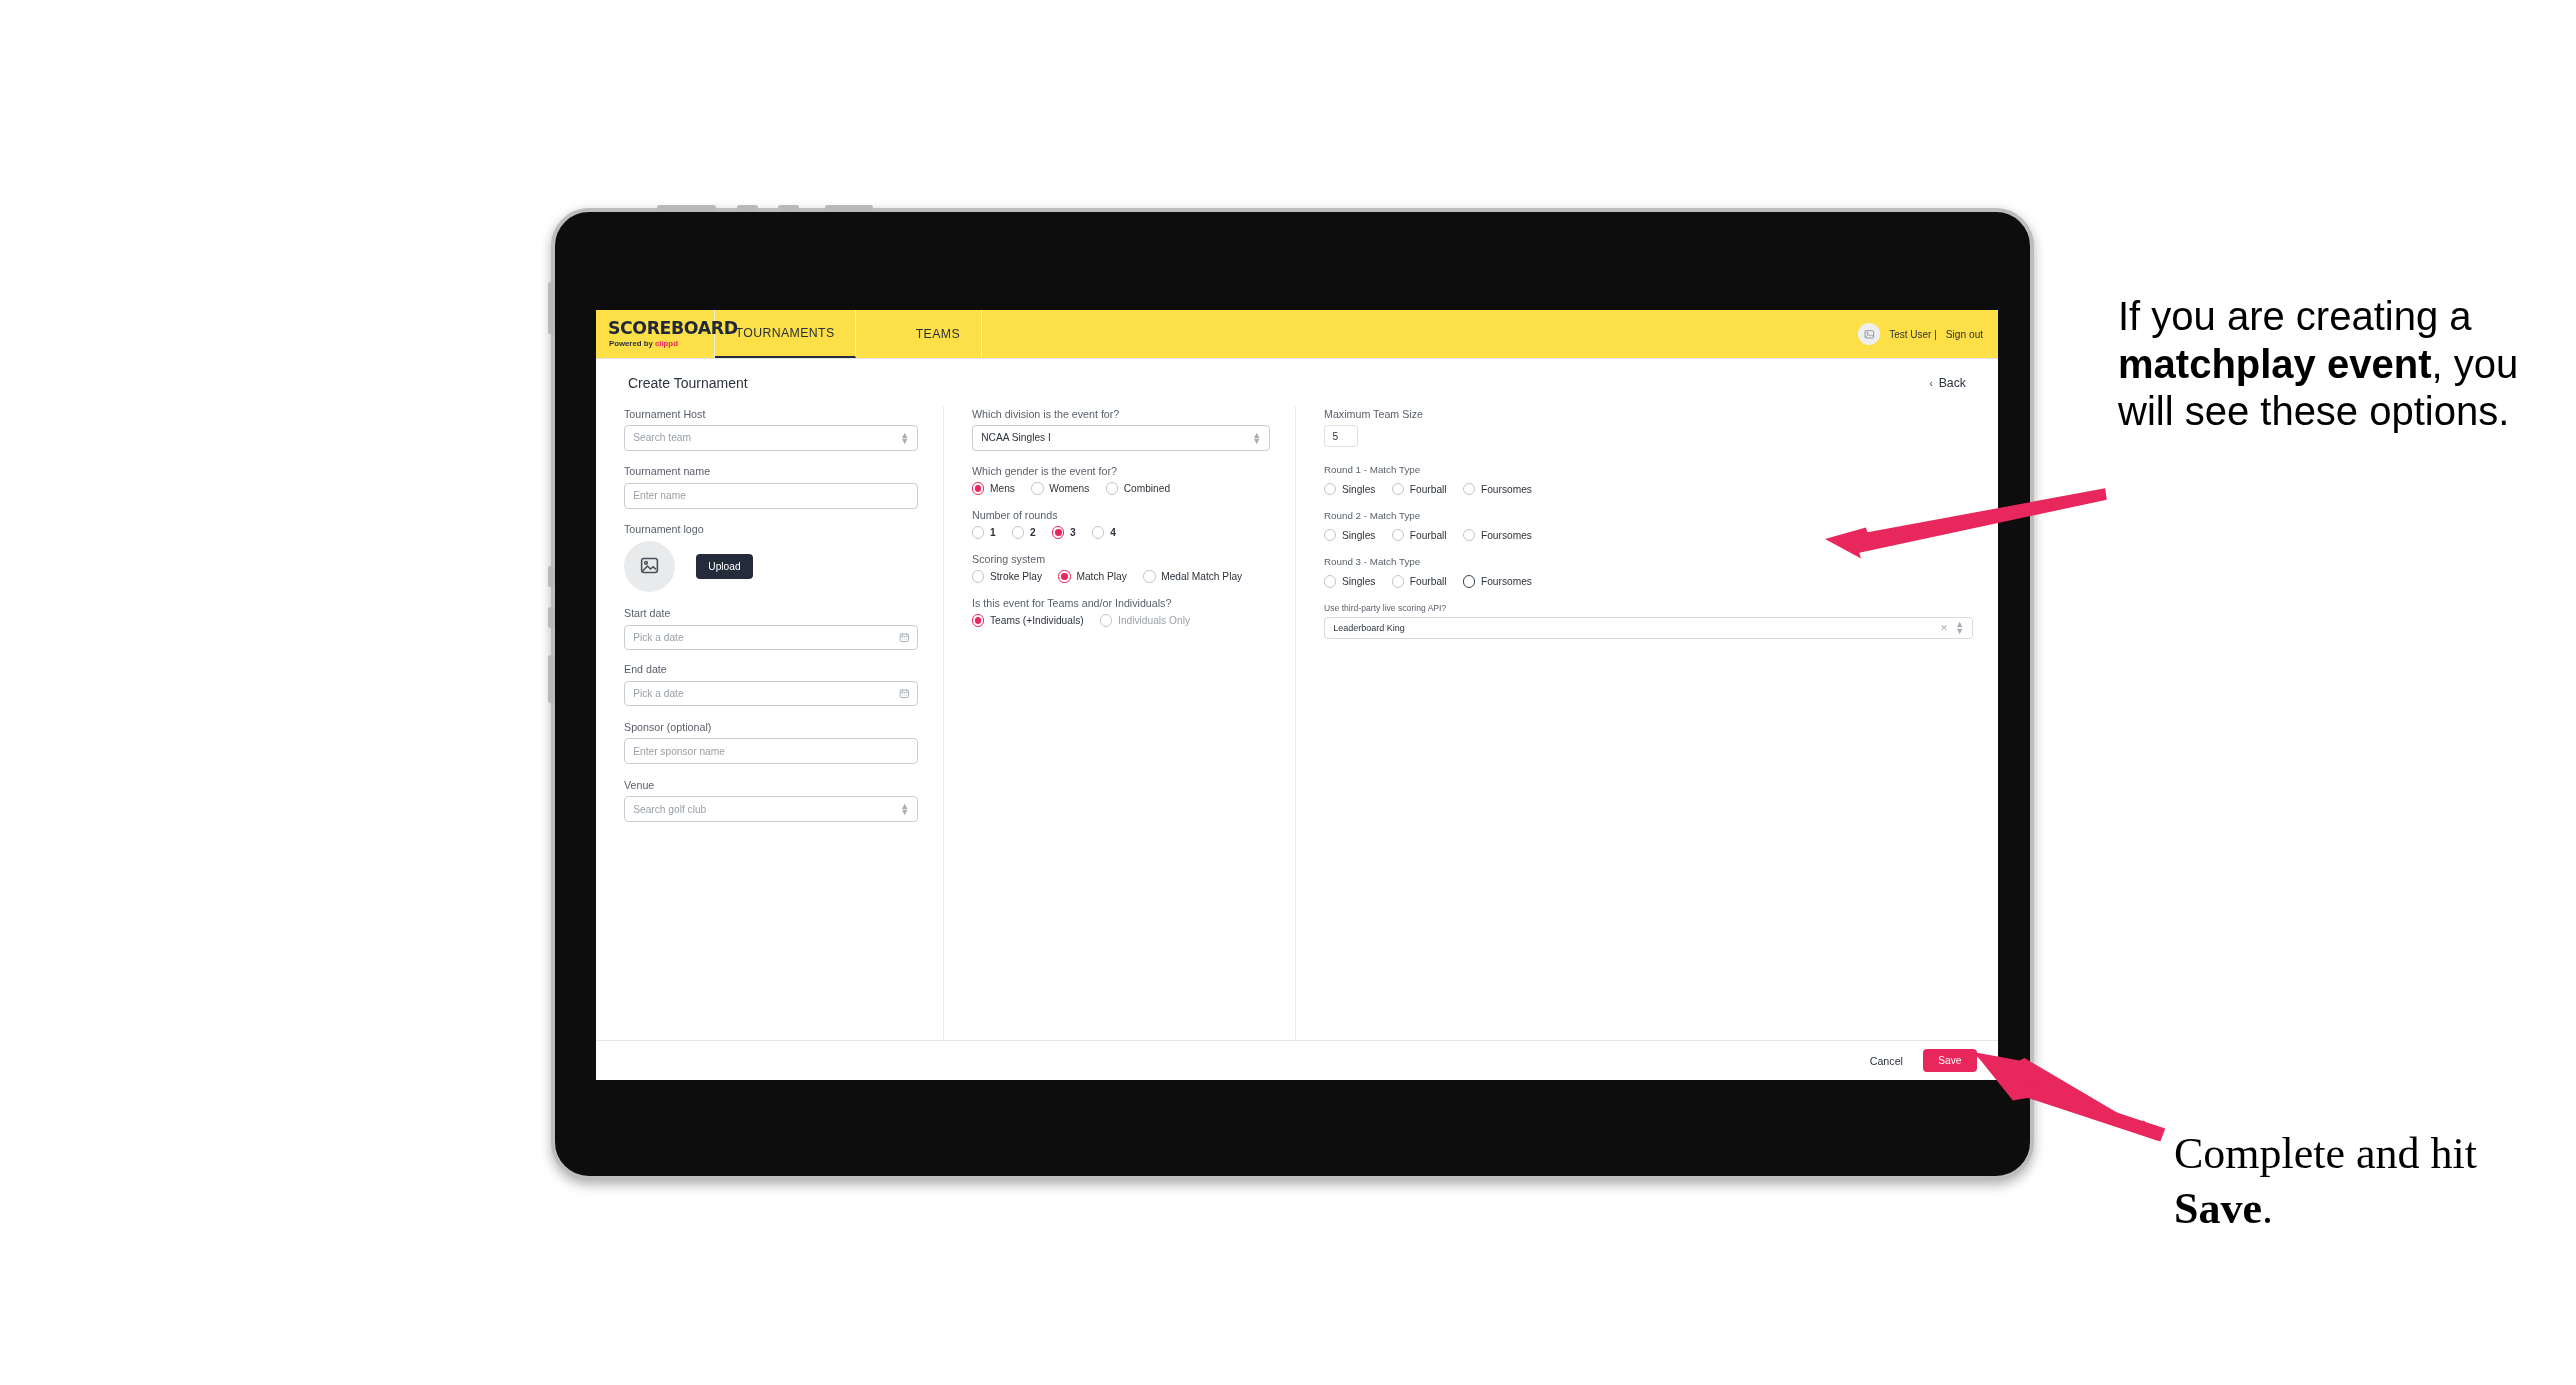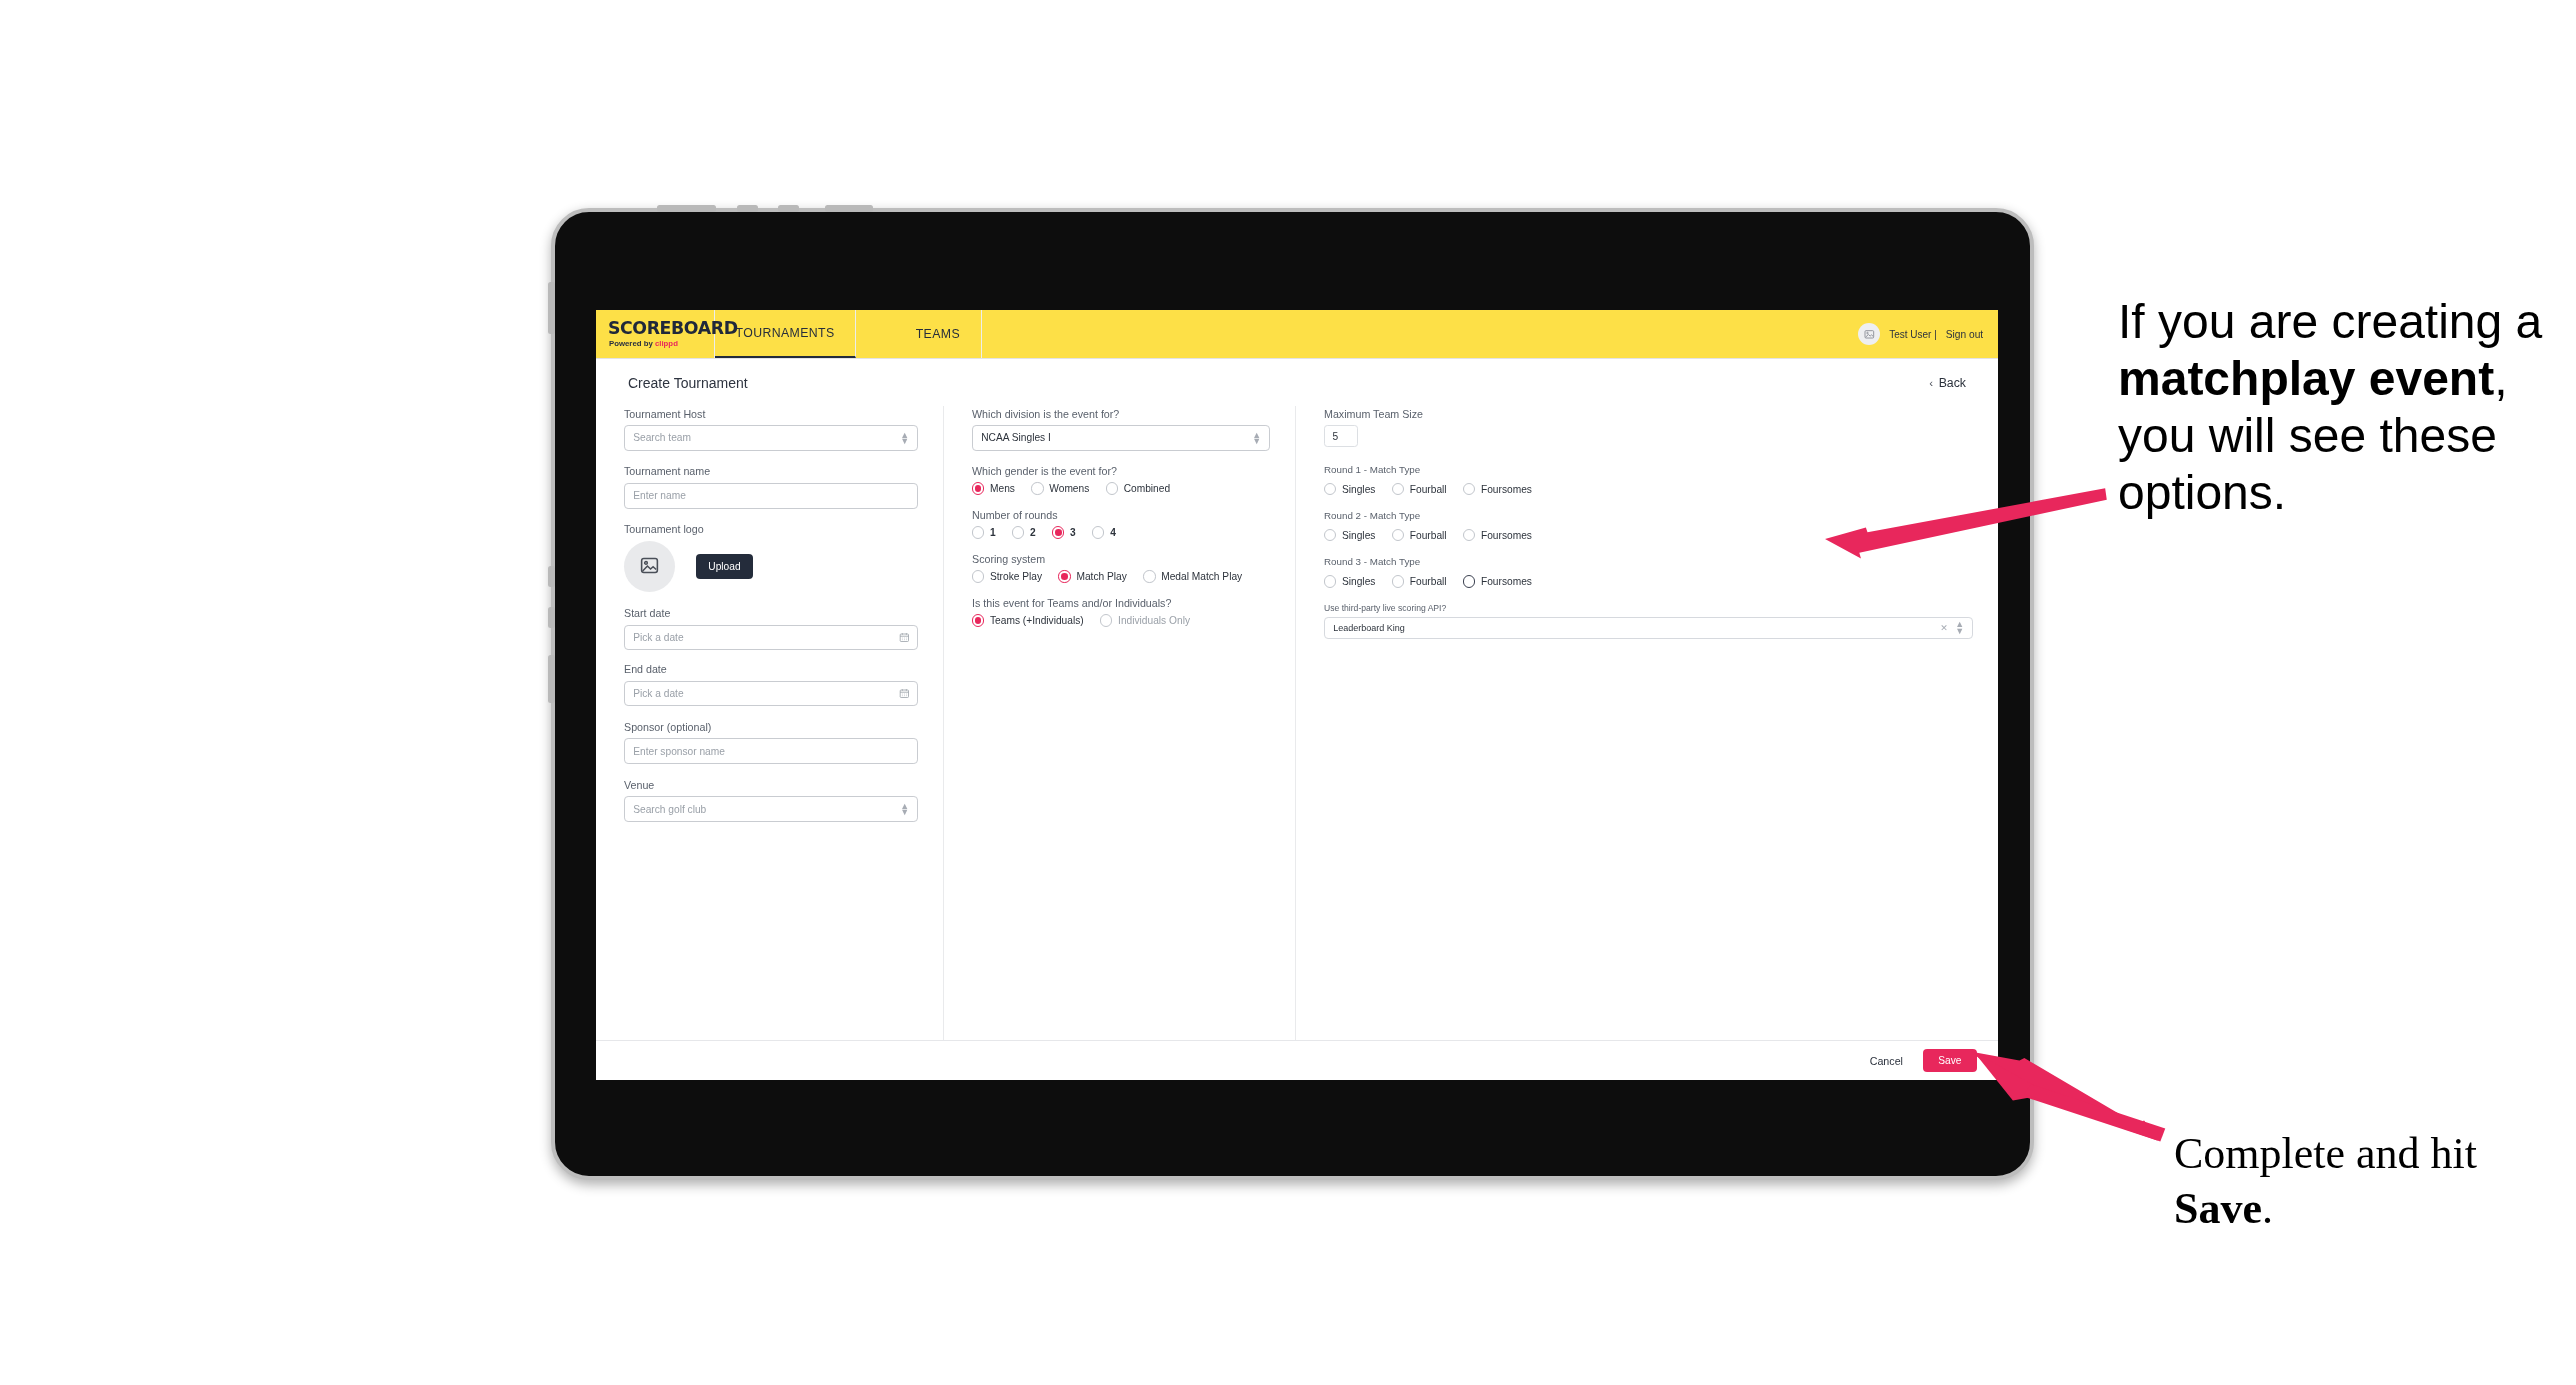--- a/index.html
+++ b/index.html
@@ -115,21 +115,21 @@
 
   
   #footer{height:39px;flex:0 0 39px;border-top:0.8px solid #e6e7ea;
     display:flex;align-items:center;justify-content:flex-end;gap:13px;padding-right:21px;}
   #cancel-btn{font-size:10.7px;color:#2c323d;cursor:pointer;padding:4.9px 6.6px;}
   #save-btn{background:#e8275c;color:#fff;font-size:10.2px;border-radius:4.1px;
     padding:5.7px 15.6px;cursor:pointer;}
 
   
   .anno{position:absolute;color:#000;font-family:"Liberation Sans", sans-serif;}
-  #anno-1{left:2118px;top:293px;width:426px;font-size:48px;line-height:1.19;}
+  #anno-1{left:2118px;top:293px;width:426px;font-size:40px;line-height:1.19;}
   #anno-2{left:2174px;top:1126px;width:385px;font-size:44px;line-height:1.25;font-family:Liberation Serif, serif;}
   .anno b{font-weight:bold;}
   #arrow-1{position:absolute;left:1818px;top:485px;}
   #arrow-2{position:absolute;left:1967px;top:1043px;}
 </style>
 </head>
 <body>
 
 <div id="tablet">
   <div class="frame-btn btn-top1"></div>

